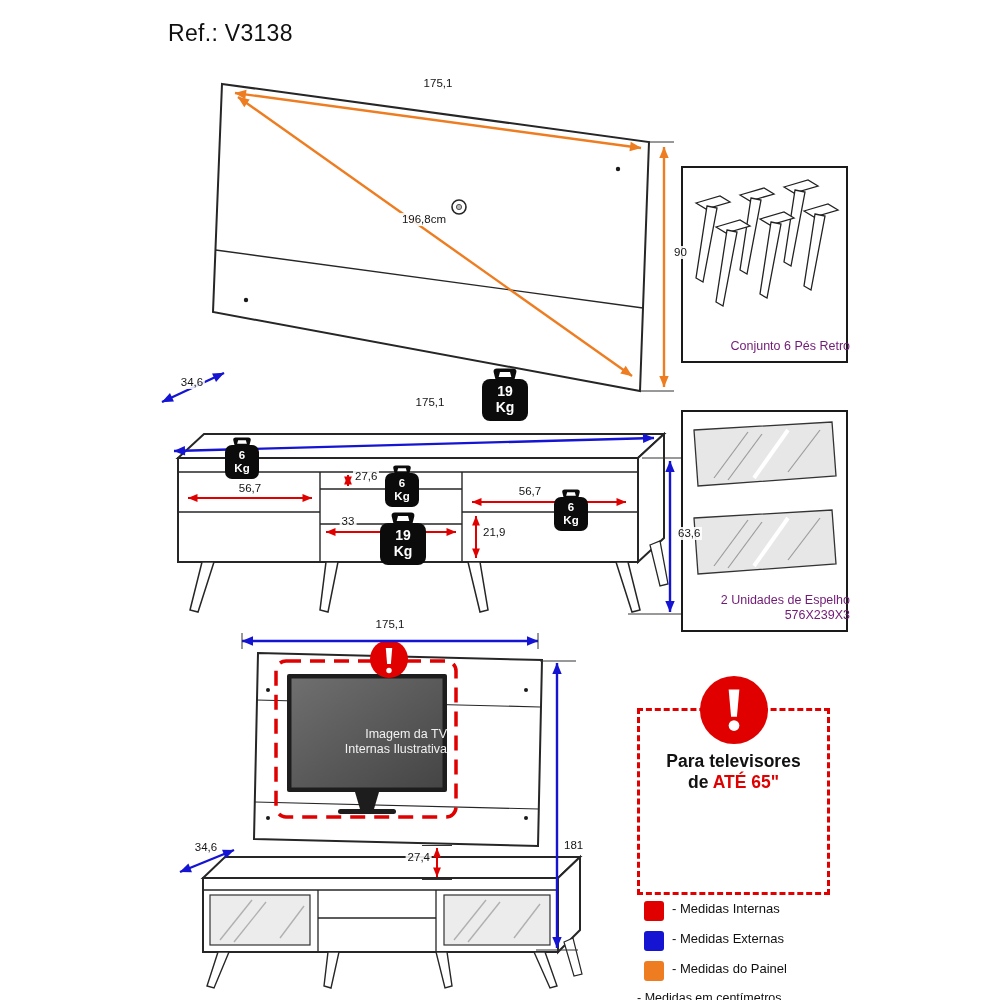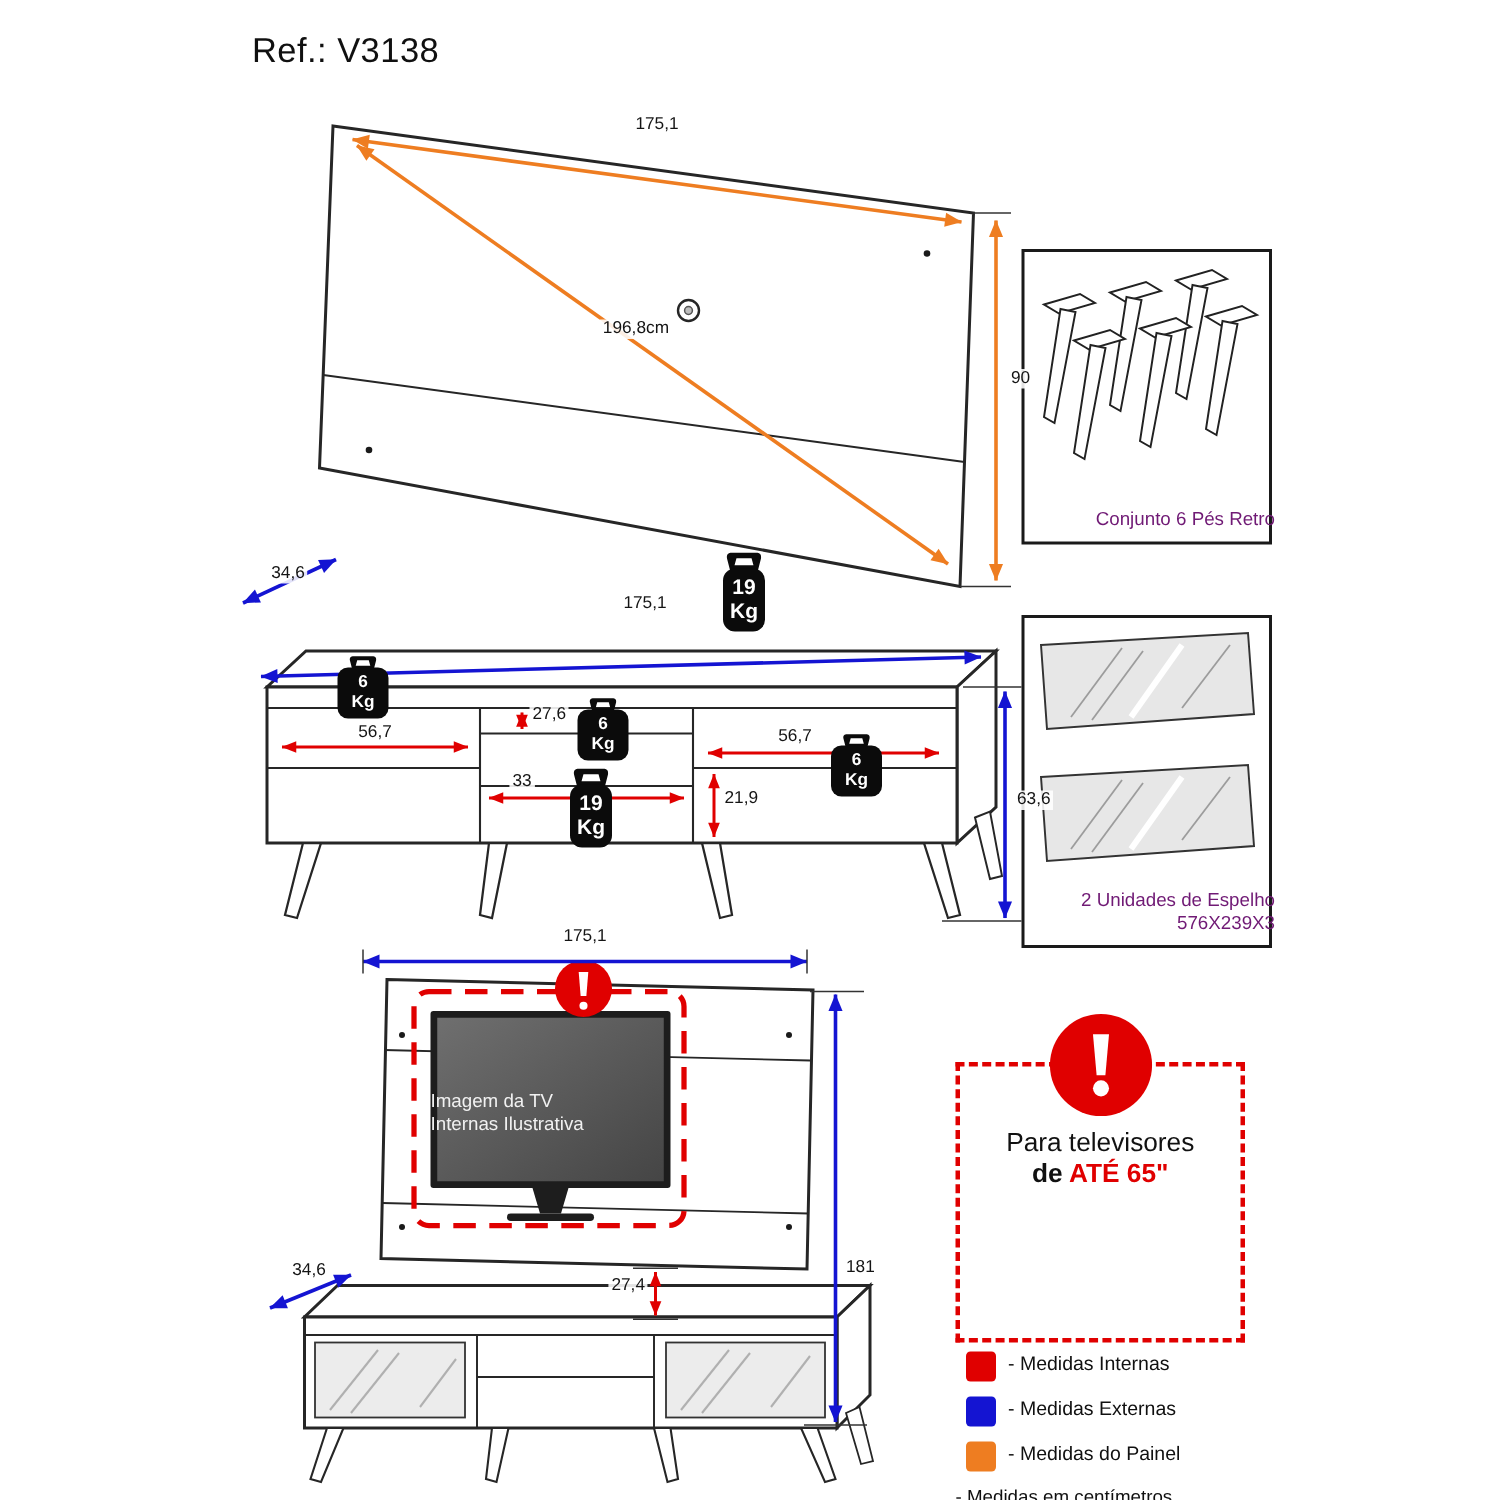--- a/index.html
+++ b/index.html
@@ -25,46 +25,46 @@
   .li-219{left:481px;top:526px}
   .lc-w{left:390px;top:618px}
   .lc-gap{left:432px;top:851px}
   .lc-h{left:562px;top:839px}
   .lc-depth{left:206px;top:841px}
   
   .badge{position:absolute;display:flex;flex-direction:column;align-items:center;z-index:3}
   .badge .bb{background:#0b0b0b;color:#fff;font-weight:700;text-align:center;border-radius:8px;
              display:flex;flex-direction:column;justify-content:center;margin-top:-2px}
   .badge .bb span{display:block}
-  .badge.big .bb{width:28px;height:42px;font-size:14px;line-height:1.12}
+  .badge.big .bb{width:46px;height:42px;font-size:14px;line-height:1.12}
   .badge.small .bb{width:34px;height:34px;font-size:11.5px;line-height:1.1;border-radius:7px}
   .badge.big svg{width:26px;height:13px}
   .badge.small svg{width:20px;height:10px}
   .b0{left:482px;top:368px}
   .b1{left:225px;top:437px}
   .b2{left:385px;top:465px}
   .b3{left:554px;top:489px}
   .b4{left:380px;top:512px}
   
-  .tv-caption{position:absolute;left:287px;top:727px;width:160px;text-align:left;z-index:3;
+  .tv-caption{position:absolute;left:287px;top:727px;width:160px;text-align:right;z-index:3;
               color:#f1f1f1;font-size:12.5px;line-height:15px}
   .tv-caption span{display:block}
   
   .sidebox{position:absolute;border:2.5px solid #1a1a1a;background:#fff;z-index:2}
   .feetbox{left:681px;top:166px;width:163px;height:193px}
   .mirrorbox{left:681px;top:410px;width:163px;height:218px}
   .sidebox svg{position:absolute;left:1px;top:4px}
   .boxcap{position:absolute;bottom:7px;left:4px;width:100%;text-align:right;font-size:12.5px;
           line-height:15px;color:#701a75}
   .boxcap span{display:block}
   
   .warnbox{position:absolute;left:637px;top:708px;width:187px;height:181px;border:3.5px dashed #E00000;
            background:#fff;z-index:2;text-align:center}
   .warn-icon{position:absolute;left:50%;top:-37px;transform:translateX(-50%);width:72px;height:72px}
-  .wl1{margin-top:40px;font-size:17.5px;font-weight:400}
+  .wl1{margin-top:40px;font-size:17.5px;font-weight:700}
   .wl2{font-size:17.5px;font-weight:700}
   .wl2 .hl{color:#E00000}
   .wbody{margin-top:3px;font-size:13.5px;font-weight:700;line-height:15.5px}
   
   .legend{position:absolute;left:644px;top:901px;z-index:2}
   .lrow{display:flex;align-items:flex-start;height:20px;margin-bottom:10px}
   .sq{width:20px;height:20px;border-radius:3px;margin-right:8px;flex:0 0 auto}
   .sq-red{background:#E00000}
   .sq-blue{background:#1414D2}
   .sq-orange{background:#EE7D21}

